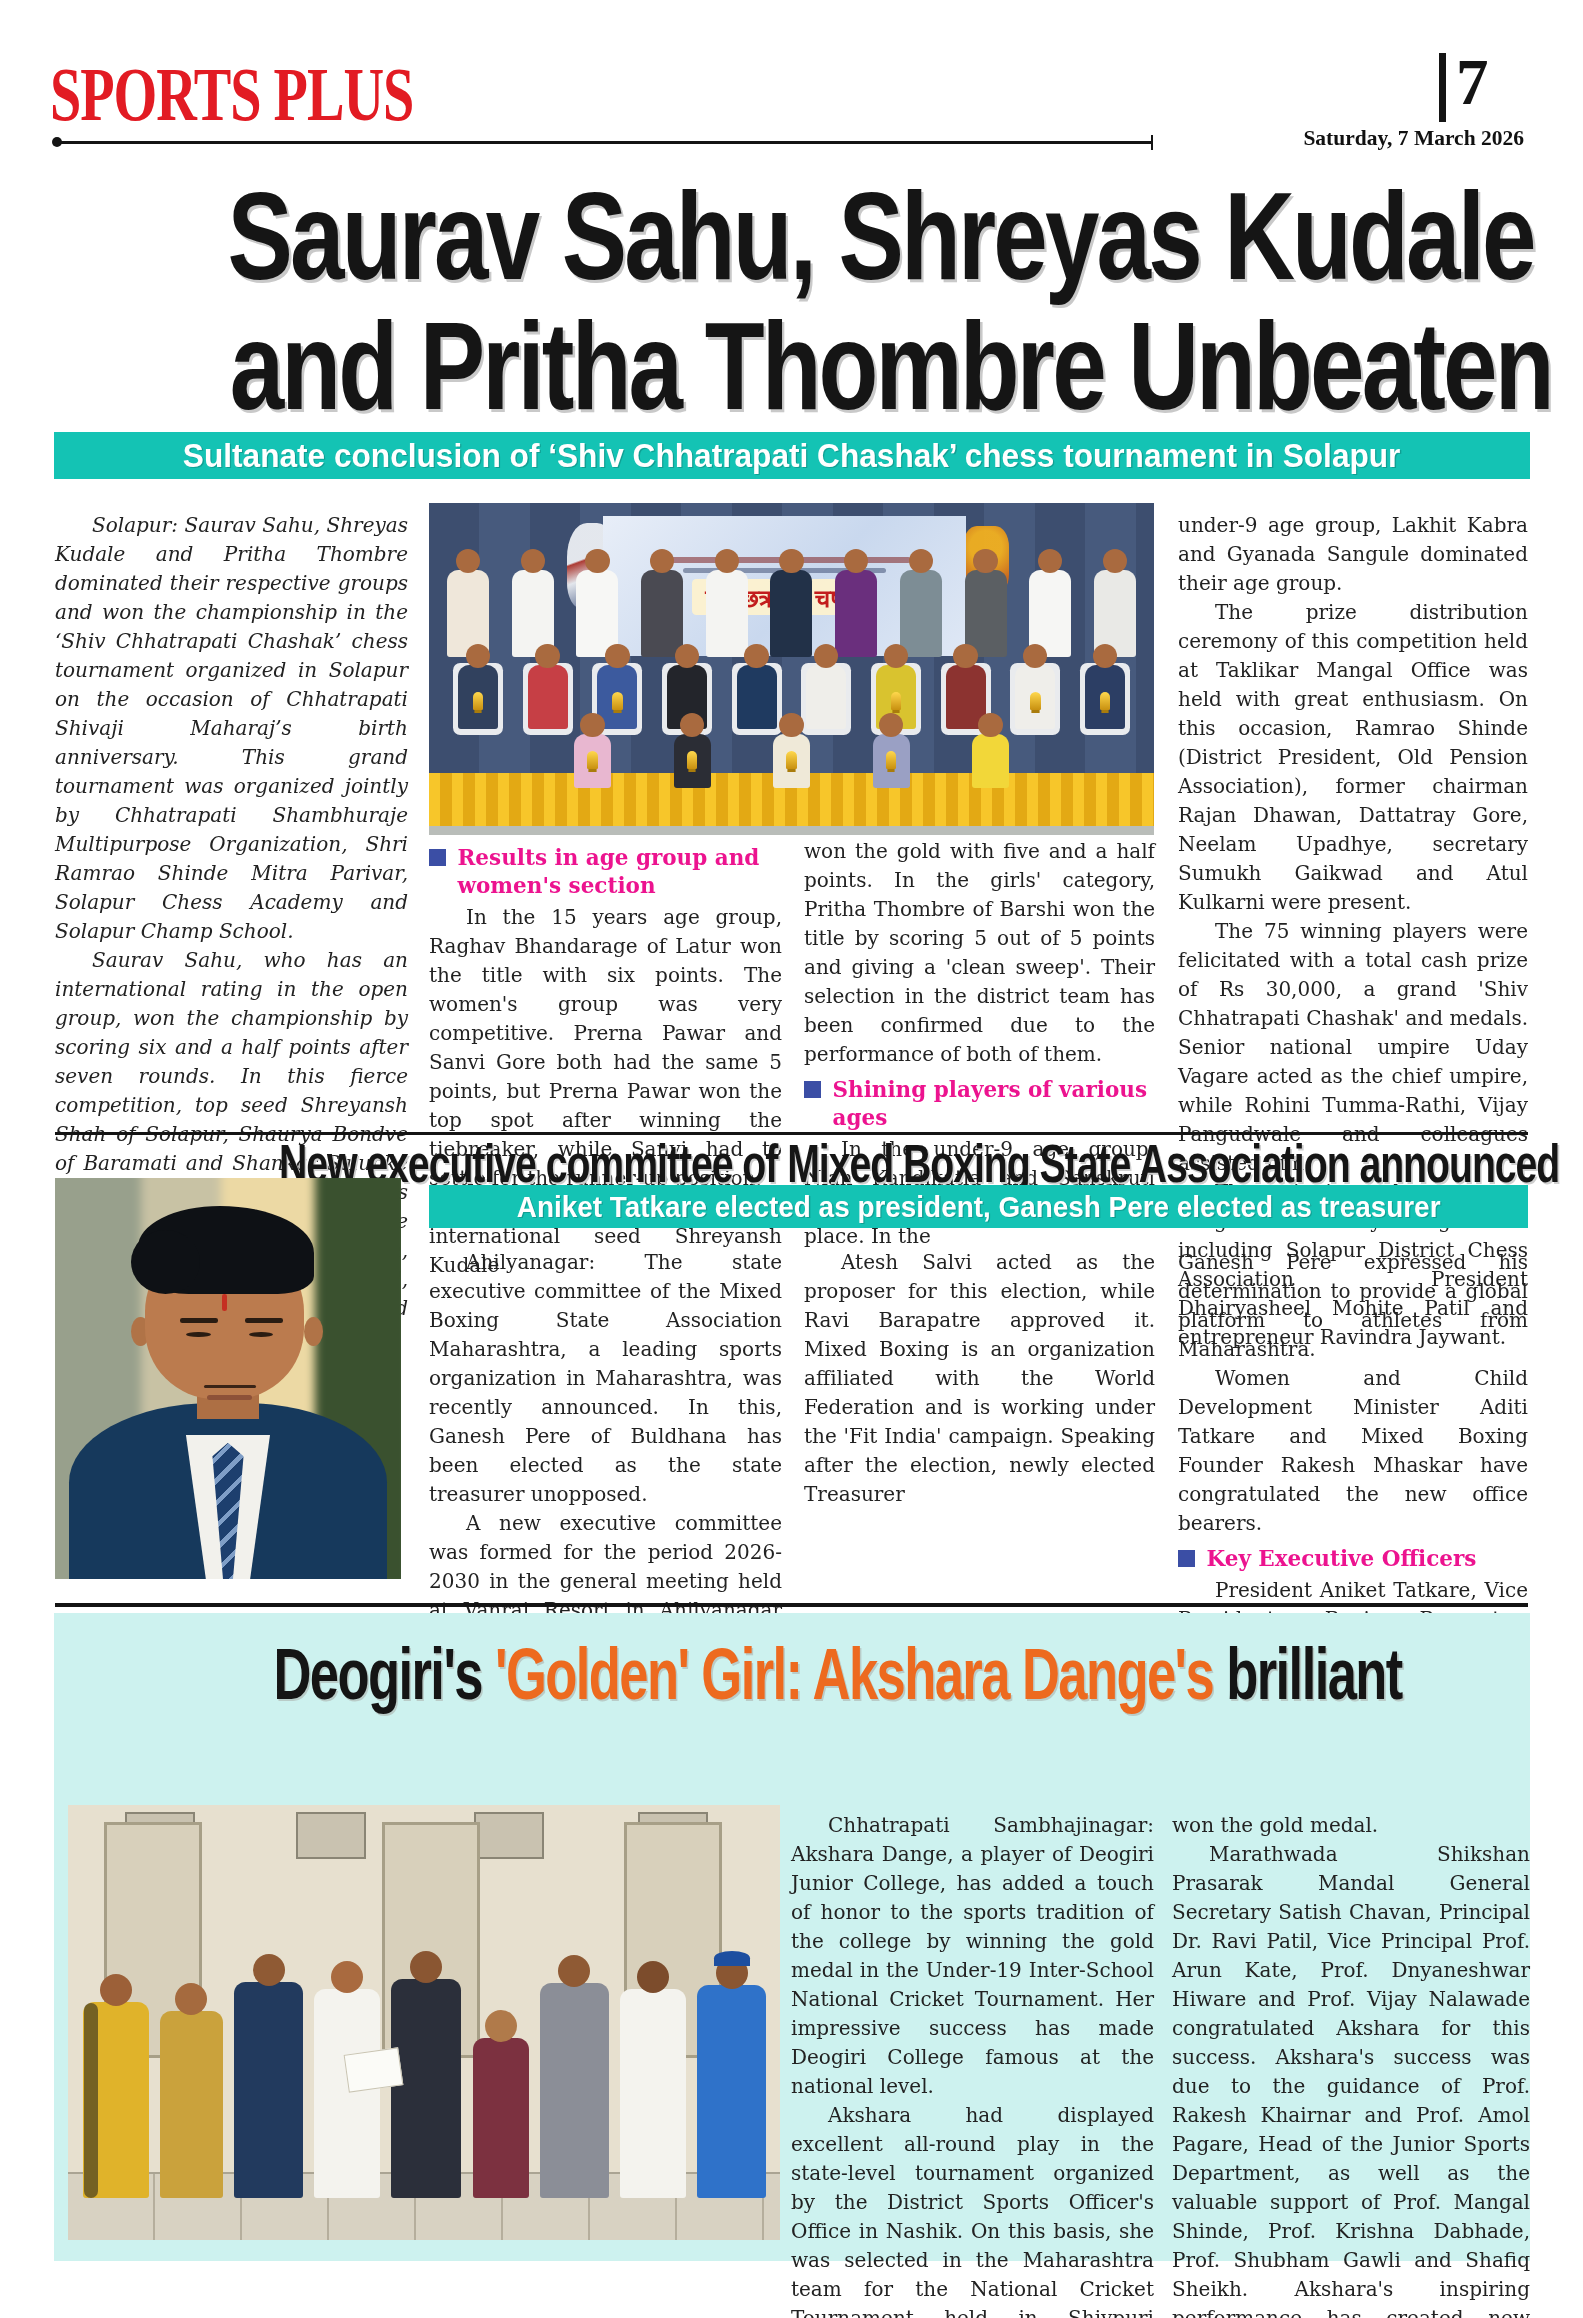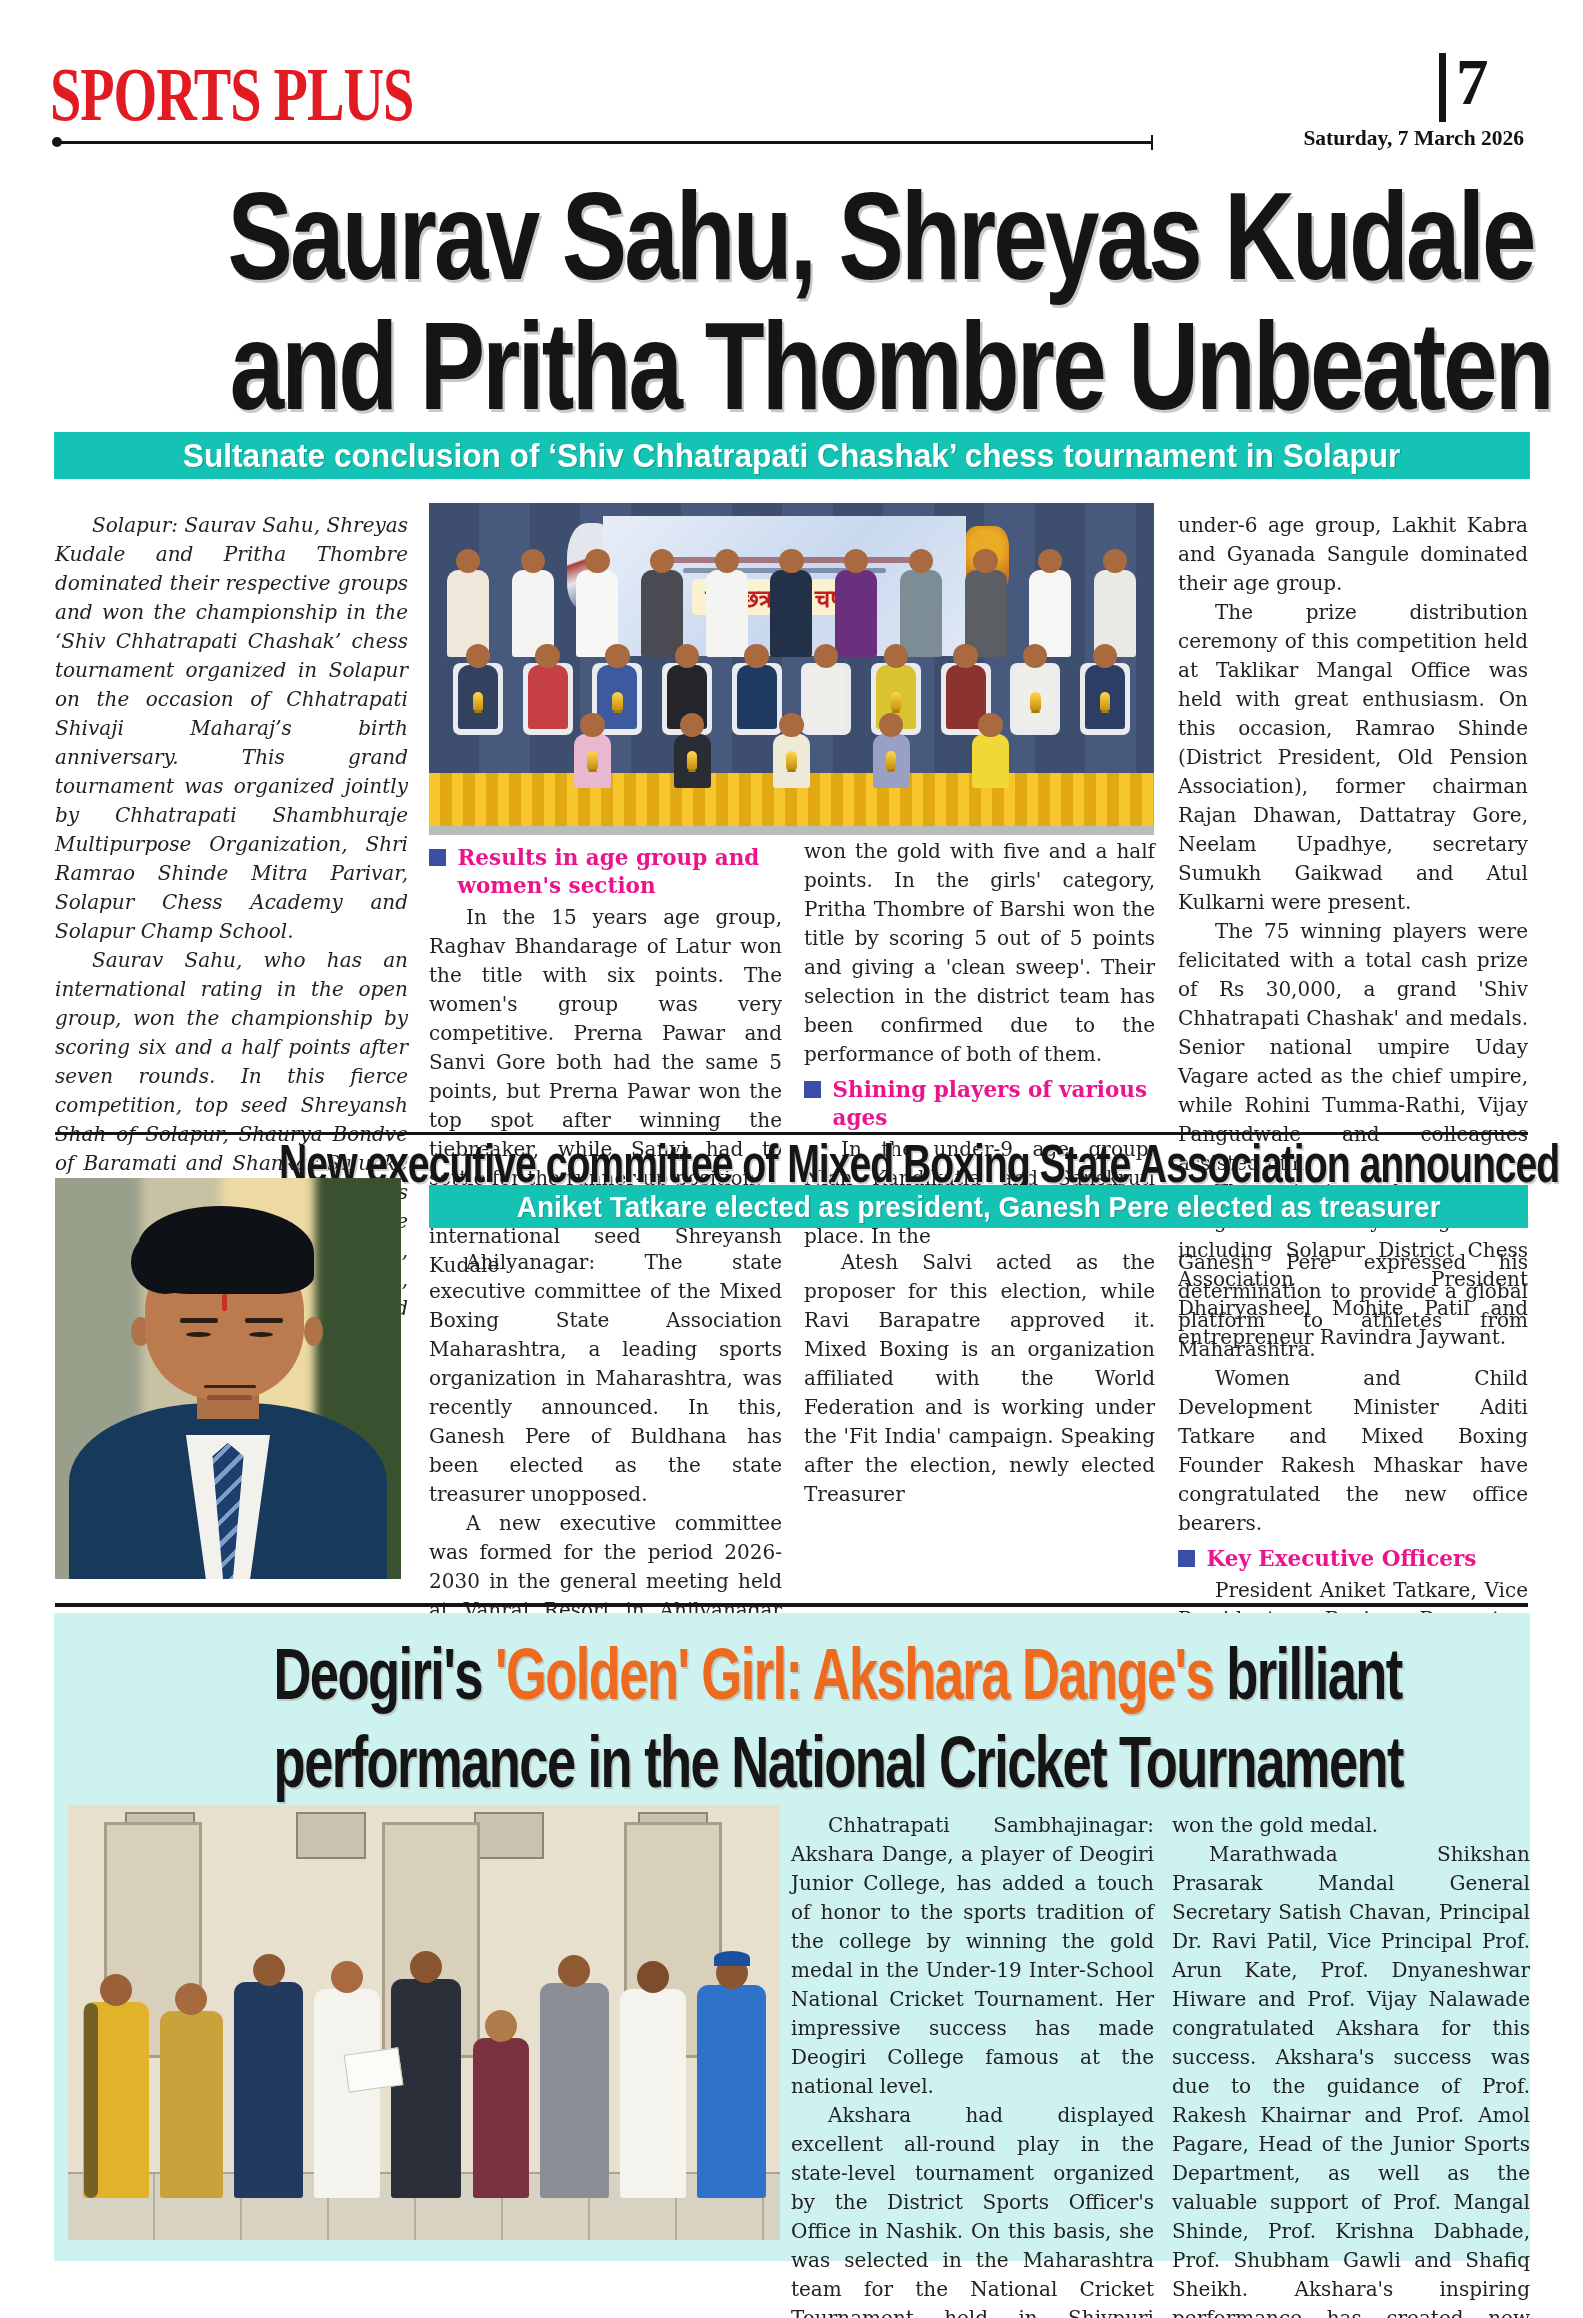--- a/index.html
+++ b/index.html
@@ -296,21 +296,21 @@
   <div class="col" style="left:804px;top:837px;width:351px;">
     <p class="ni">won the gold with five and a half points. In the girls' category, Pritha Thombre of Barshi won the title by scoring 5 out of 5 points and giving a 'clean sweep'. Their selection in the district team has been confirmed due to the performance of both of them.</p>
     <div class="subhead">
       <span class="bullet"></span>
       <span class="sh-text">Shining players of various ages</span>
     </div>
     <p>In the under-9 age group, Nian Kandikatla and Sanskruti Jadhav (Mangalvedha) won first place. In the</p>
   </div>
 
   <div class="col" style="left:1178px;top:511px;width:350px;">
-    <p class="ni">under-6 age group, Lakhit Kabra and Gyanada Sangule dominated their age group.</p>
+    <p class="ni">under-9 age group, Lakhit Kabra and Gyanada Sangule dominated their age group.</p>
     <p>The prize distribution ceremony of this competition held at Taklikar Mangal Office was held with great enthusiasm. On this occasion, Ramrao Shinde (District President, Old Pension Association), former chairman Rajan Dhawan, Dattatray Gore, Neelam Upadhye, secretary Sumukh Gaikwad and Atul Kulkarni were present.</p>
     <p>The 75 winning players were felicitated with a total cash prize of Rs 30,000, a grand 'Shiv Chhatrapati Chashak' and medals. Senior national umpire Uday Vagare acted as the chief umpire, while Rohini Tumma-Rathi, Vijay Pangudwale and colleagues assisted him.</p>
     <p>The winning players were congratulated by dignitaries including Solapur District Chess Association President Dhairyasheel Mohite Patil and entrepreneur Ravindra Jaywant.</p>
   </div>
 
   <div class="abs rule" style="left:55px;top:1132px;width:1473px;height:2.9px;"></div>
 
   <div class="abs hl-line" style="top:1137px;">
     <span class="cond hl-box">New executive committee of Mixed Boxing State Association announced</span>
   </div>
@@ -356,23 +356,20 @@
     <p>President Aniket Tatkare, Vice President Ravi Barapatre, Treasurer Ganesh Pere, Joint Secretary Vinod Dadhe, Deputy Treasurer Swapnil Sonawane.</p>
   </div>
 
   <div class="abs rule" style="left:55px;top:1603px;width:1473px;height:3.6px;"></div>
 
   <div class="abs cyan" style="left:54px;top:1613px;width:1476px;height:648px;">
 
     <div class="abs hl-line" style="left:0;width:1476px;top:24.4px;">
       <span class="cond hl-cri"><span>Deogiri's </span><span class="orange">'Golden' Girl: Akshara Dange's</span><span> brilliant</span></span>
     </div>
-    <div class="abs hl-line" style="left:0;width:1476px;top:112px;">
-      <span class="cond hl-cri">performance in the National Cricket Tournament</span>
-    </div>
 
     <div class="abs photo photo-cricket" style="left:14.4px;top:192px;width:712px;height:435px;">
       <div class="wallframe" style="left:8%;"></div>
       <div class="wallframe" style="left:32%;"></div>
       <div class="wallframe" style="left:57%;"></div>
       <div class="wallframe" style="left:80%;"></div>
       <div class="wallpanel" style="left:5%;"></div>
       <div class="wallpanel" style="left:44%;"></div>
       <div class="wallpanel" style="left:78%;"></div>
       <div class="floor"></div>

